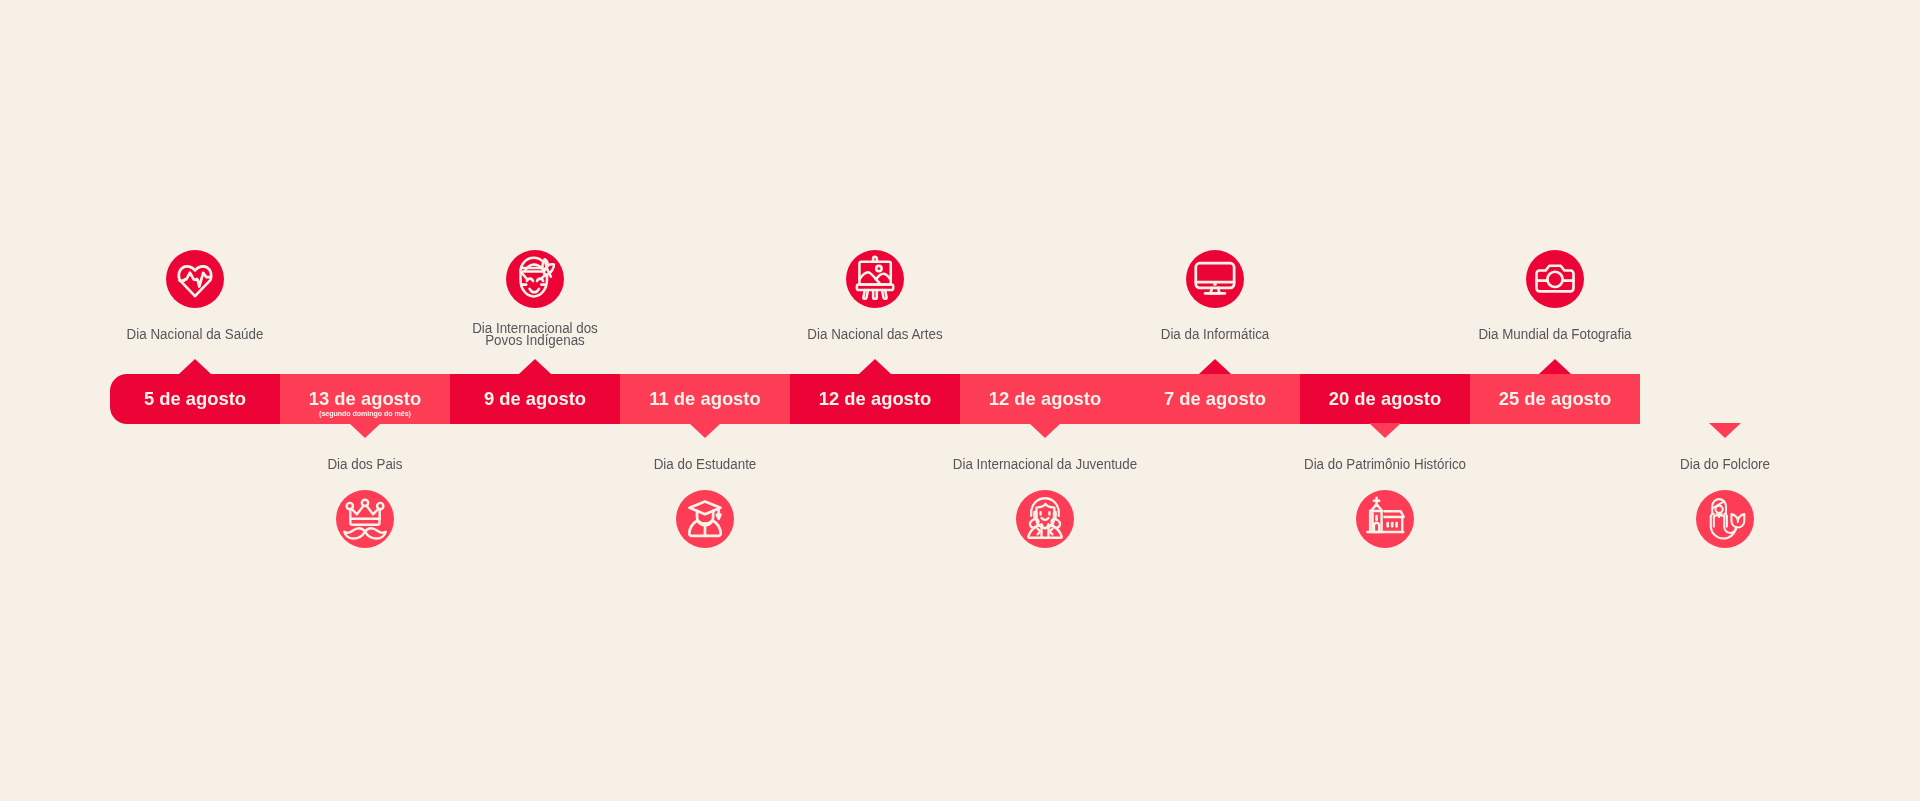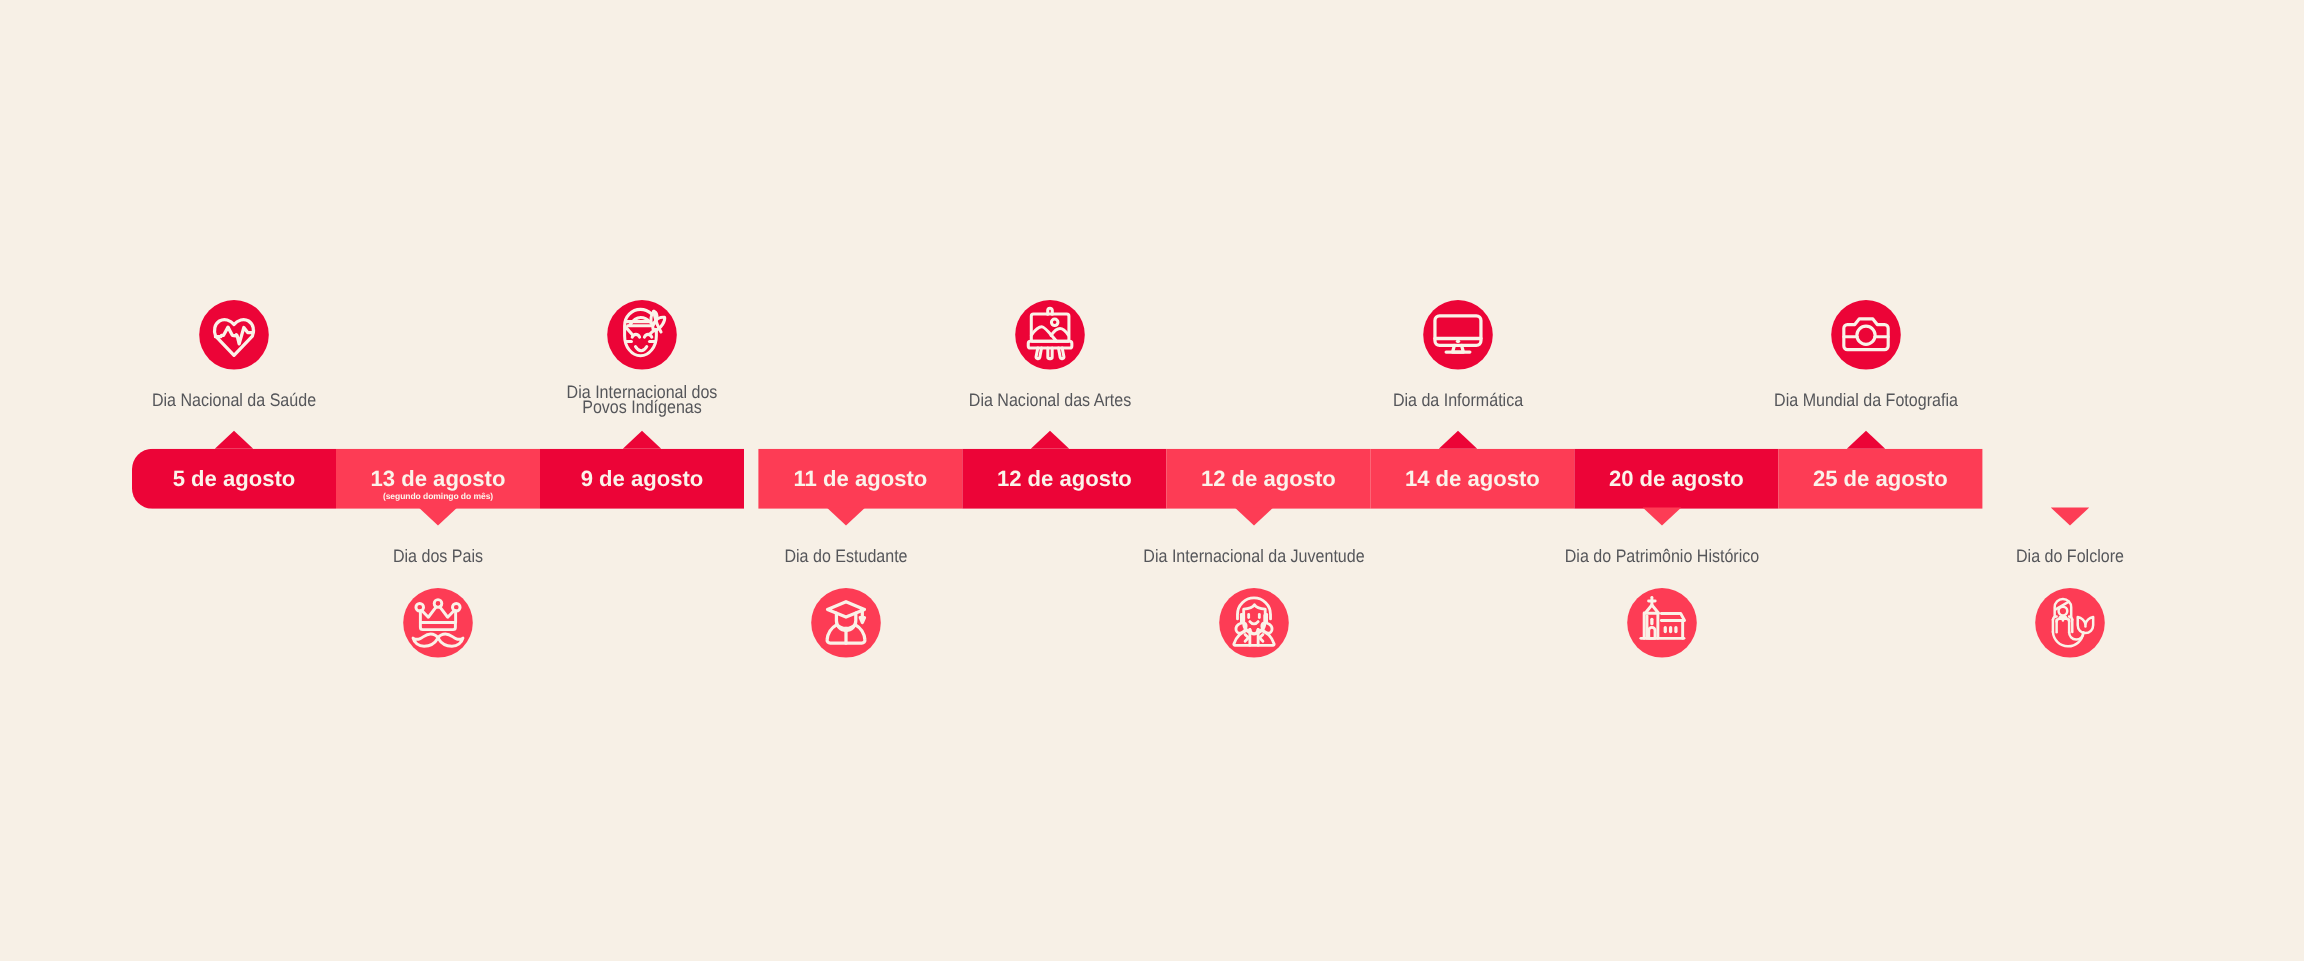--- a/index.html
+++ b/index.html
@@ -33,31 +33,31 @@
       <div class="seg" style="background: rgb(236, 4, 55);">
         <div class="seg-date">5 de agosto</div>
       </div>
       <div class="seg has-sub" style="background: rgb(253, 60, 85);">
         <div class="seg-date">13 de agosto</div>
         <div class="seg-sub">(segundo domingo do mês)</div>
       </div>
       <div class="seg" style="background: rgb(236, 4, 55);">
         <div class="seg-date">9 de agosto</div>
       </div>
-      <div class="seg" style="background: rgb(253, 60, 85); margin-left: 12px;">
+      <div class="seg" style="background: rgb(253, 60, 85);">
         <div class="seg-date">11 de agosto</div>
       </div>
       <div class="seg" style="background: rgb(236, 4, 55);">
         <div class="seg-date">12 de agosto</div>
       </div>
       <div class="seg" style="background: rgb(253, 60, 85);">
         <div class="seg-date">12 de agosto</div>
       </div>
       <div class="seg" style="background: rgb(253, 60, 85);">
-        <div class="seg-date">14 de agosto</div>
+        <div class="seg-date">7 de agosto</div>
       </div>
       <div class="seg" style="background: rgb(236, 4, 55);">
         <div class="seg-date">20 de agosto</div>
       </div>
       <div class="seg" style="background: rgb(253, 60, 85);">
         <div class="seg-date">25 de agosto</div>
       </div>
     </div>
     <div class="notch" style="left: 179px; top: 358.7px; border-left: 16px solid transparent; border-right: 16px solid transparent; border-bottom: 15.8px solid rgb(236, 4, 55);"></div>
     <div class="circ" style="left: 166px; top: 250px; background: rgb(236, 4, 55);"><span><svg viewBox="0 0 32 32" fill="none" stroke="#FAF2E8" stroke-width="1.5" stroke-linecap="round" stroke-linejoin="round">

